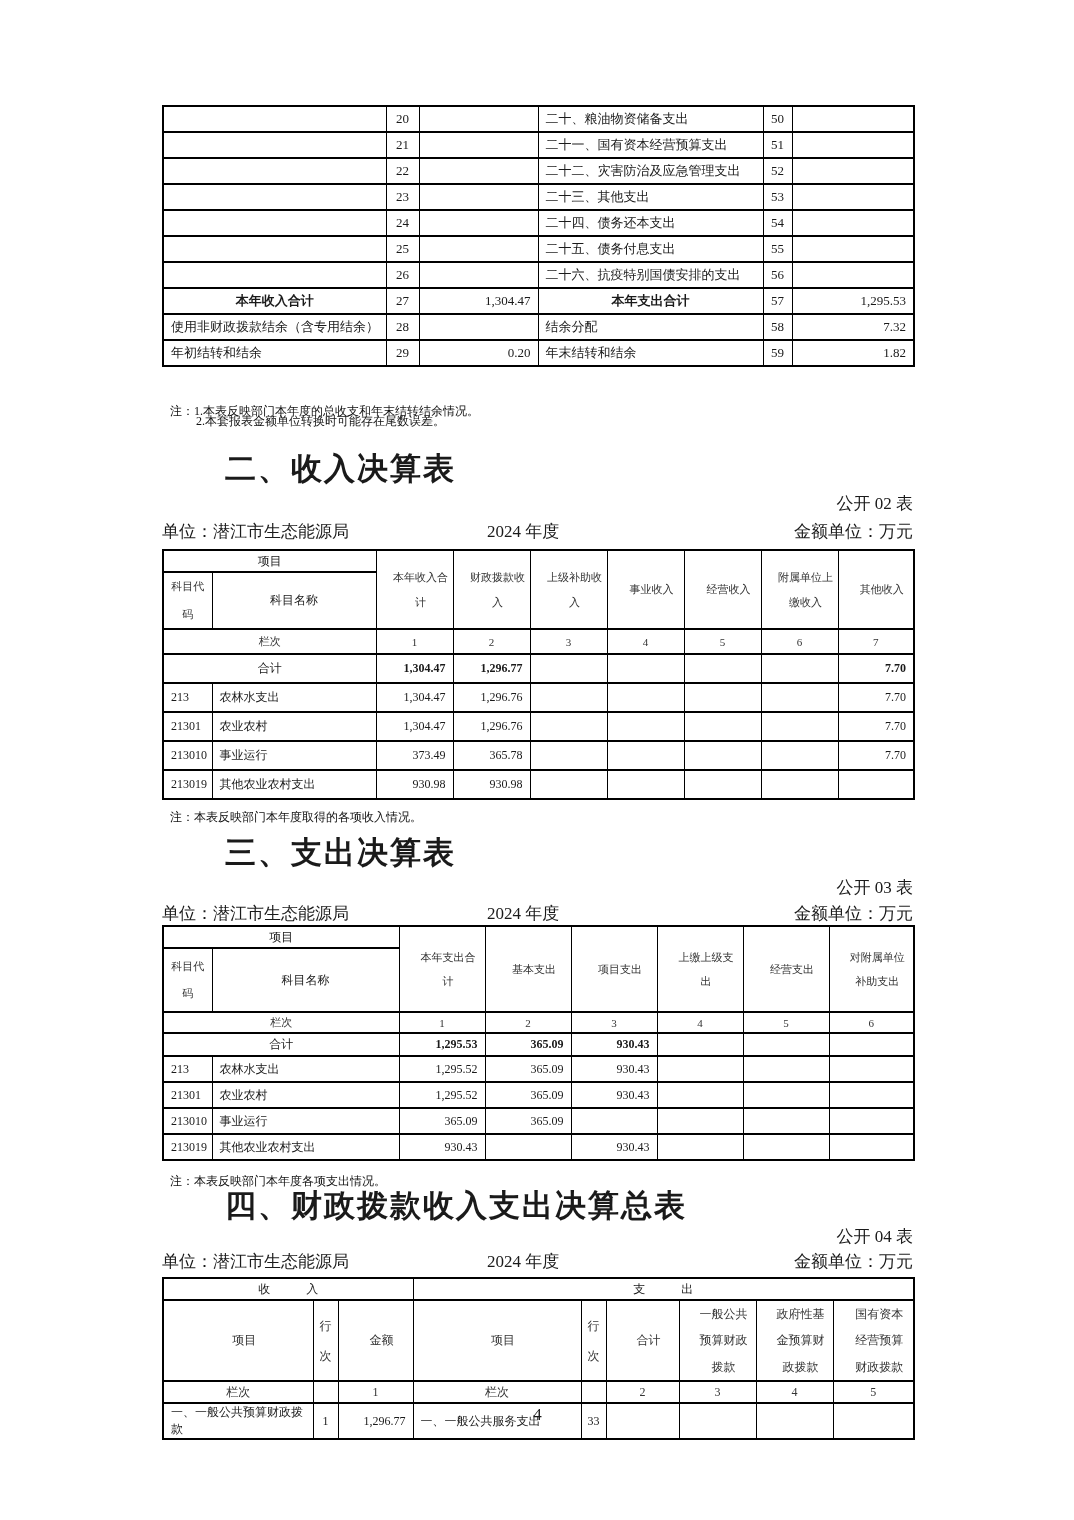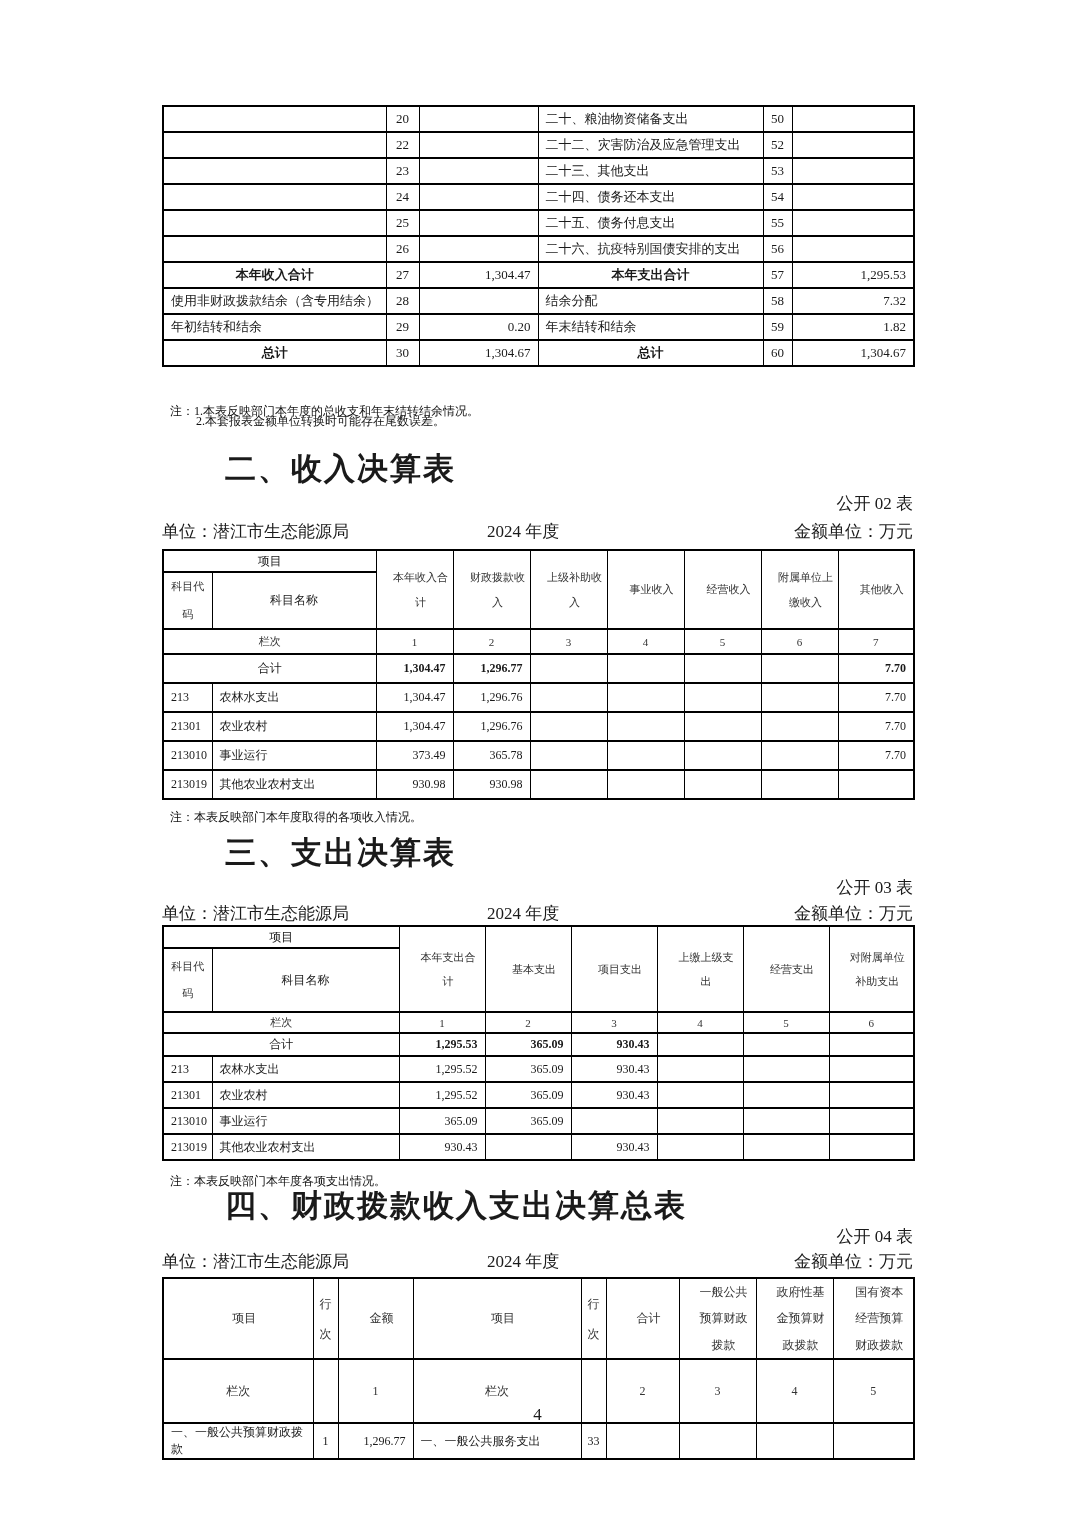--- a/index.html
+++ b/index.html
@@ -71,20 +71,28 @@
           <tr>
             <td class="lbl"></td>
             <td class="ctr">20</td>
             <td class="num"></td>
             <td class="lbl">二十、粮油物资储备支出</td>
             <td class="ctr">50</td>
             <td class="num"></td>
           </tr>
           <tr>
             <td class="lbl"></td>
+            <td class="ctr">21</td>
+            <td class="num"></td>
+            <td class="lbl">二十一、国有资本经营预算支出</td>
+            <td class="ctr">51</td>
+            <td class="num"></td>
+          </tr>
+          <tr>
+            <td class="lbl"></td>
             <td class="ctr">22</td>
             <td class="num"></td>
             <td class="lbl">二十二、灾害防治及应急管理支出</td>
             <td class="ctr">52</td>
             <td class="num"></td>
           </tr>
           <tr>
             <td class="lbl"></td>
             <td class="ctr">23</td>
             <td class="num"></td>
@@ -132,28 +140,20 @@
             <td class="ctr">58</td>
             <td class="num">7.32</td>
           </tr>
           <tr>
             <td class="lbl">年初结转和结余</td>
             <td class="ctr">29</td>
             <td class="num">0.20</td>
             <td class="lbl">年末结转和结余</td>
             <td class="ctr">59</td>
             <td class="num">1.82</td>
-          </tr>
-          <tr>
-            <td class="ctr b">总计</td>
-            <td class="ctr">30</td>
-            <td class="num">1,304.67</td>
-            <td class="ctr b">总计</td>
-            <td class="ctr">60</td>
-            <td class="num">1,304.67</td>
           </tr>
         </tbody>
     </table>
 
     <div class="abs note note-pad" style="top:379px;">注：1.本表反映部门本年度的总收支和年末结转结余情况。</div>
     <div class="abs note note-indent" style="top:413px;">2.本套报表金额单位转换时可能存在尾数误差。</div>
 
     <div class="abs sec-title" style="top:448px;">二、收入决算表</div>
     <div class="abs pub" style="top:492px;">公开 02 表</div>
     <div class="abs meta" style="top:520px;">
@@ -364,20 +364,24 @@
           <col style="width:75px">
           <col style="width:168px">
                 <col style="width:25px">
           <col style="width:73px">
           <col style="width:77px">
           <col style="width:77px">
                 <col style="width:81px">
         </colgroup>
       <tbody>
           <tr>
+            <td class="hc group-h" colspan="3">收入</td>
+            <td class="hc group-h" colspan="6">支出</td>
+          </tr>
+          <tr>
             <td class="hc lh sm">项目</td>
             <td class="hc lh3 sm">行次</td>
             <td class="hc lh sm">金额</td>
             <td class="hc lh sm">项目</td>
             <td class="hc lh3 sm">行次</td>
             <td class="hc lh sm">合计</td>
             <td class="hc lh sm">一般公共预算财政拨款</td>
             <td class="hc lh sm">政府性基金预算财政拨款</td>
             <td class="hc lh sm">国有资本经营预算财政拨款</td>
           </tr>

